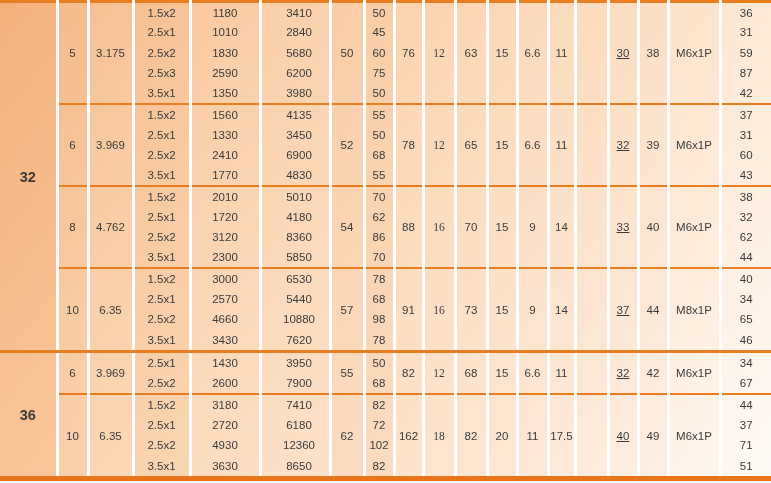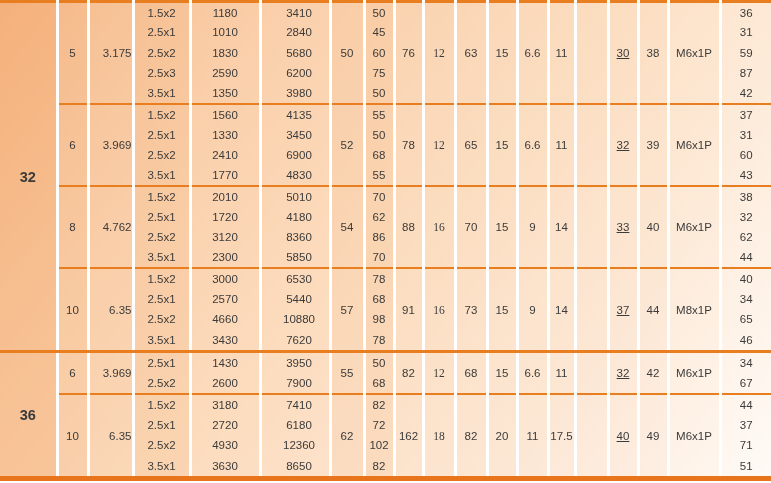--- a/index.html
+++ b/index.html
@@ -27,21 +27,21 @@
   tr.r { height: 20.5px; }
   td.c19 { border-right: none; }
   .bt { border-top: 3px solid #e97e20; }
   .bb { border-bottom: 2px solid #e97e20; }
   tr.gsep td { height: 3px; background: #e97e20; border: none; line-height: 0; }
   tr.bbar td { height: 5px; background: #e8751b; border: none; line-height: 0; }
   .glabel { font-weight: bold; font-size: 14.5px; }
 
   .c1  { background: rgba(240,138,64,0.25); }
   .c2  { background: rgba(240,138,64,0.12); }
-  .c3  { background: rgba(240,138,64,0.06); text-align: right; }
+  .c3  { background: rgba(240,138,64,0.06); }
   .c4  { background: rgba(240,138,64,0.12); margin-top: 24px; }
   .c5  { background: rgba(240,138,64,0.03); margin-left: 36px; }
   .c6  { background: rgba(240,138,64,0.03); padding-left: 8px; }
   .c7  { background: rgba(240,138,64,0.10); }
   .c8  { background: rgba(240,138,64,0.13); }
   .c9  { background: rgba(240,138,64,0.05); }
   .c10 { background: rgba(240,138,64,0.05); font-family: Liberation Serif, serif; }
   .c11 { background: rgba(240,138,64,0.05); }
   .c12 { background: rgba(240,138,64,0.05); }
   .c13 { background: rgba(240,138,64,0.05); }

